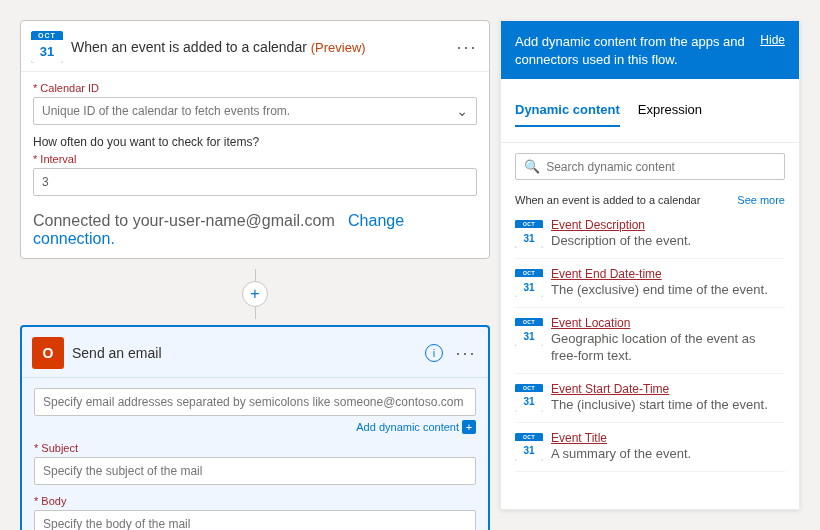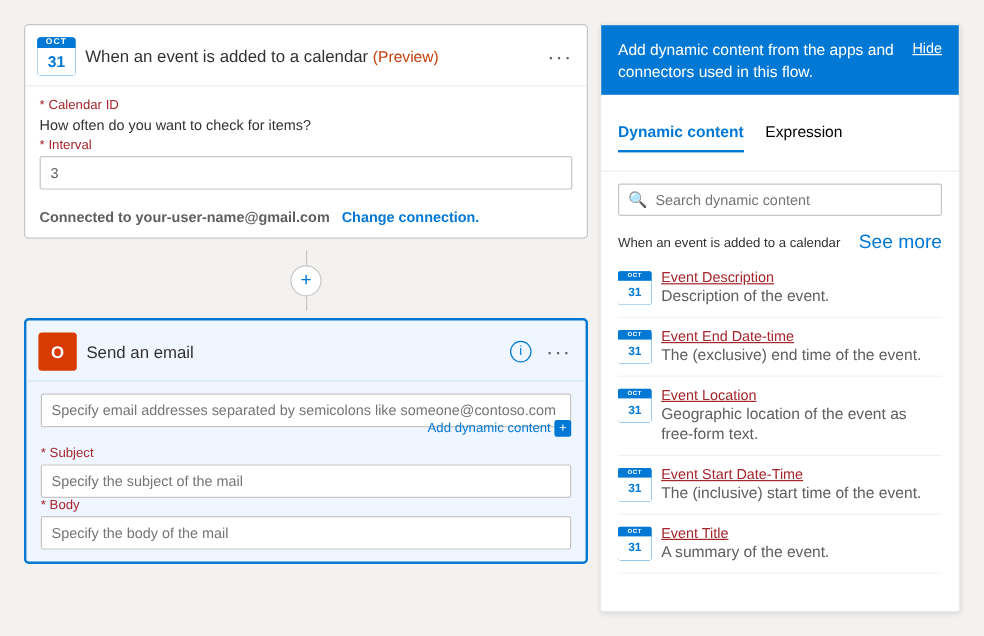--- a/index.html
+++ b/index.html
@@ -142,23 +142,22 @@
     }
     .two-col {
       display: flex;
       gap: 10px;
       margin-bottom: 6px;
     }
     .two-col .col {
       flex: 1;
     }
     .connection-info {
-      font-size: 12px;
-      color: #605e5c;
-      font-weight: bold;
+      font-size: 16px;
+      color: #605e5c;
     }
     .connection-info a {
       color: #0078d4;
       text-decoration: none;
       cursor: pointer;
     }
     
     .add-btn-row {
       display: flex;
       justify-content: center;
@@ -218,21 +217,21 @@
       cursor: pointer;
       margin-right: 4px;
     }
     .input-field {
       border: 1px solid #c8c6c4;
       border-radius: 2px;
       background: white;
       padding: 6px 8px;
       font-size: 12px;
       color: #a19f9d;
-      margin-bottom: 0;
+      margin-bottom: 10px;
       width: 100%;
     }
     .dynamic-row {
       display: flex;
       justify-content: flex-end;
       align-items: center;
       margin-top: -6px;
       margin-bottom: 8px;
     }
     .add-dynamic {
@@ -328,21 +327,21 @@
       display: flex;
       justify-content: space-between;
       align-items: center;
       padding: 4px 14px 4px 14px;
       font-size: 11px;
       color: #323130;
     }
     .see-more {
       color: #0078d4;
       cursor: pointer;
-      font-size: 16px;
+      font-size: 11px;
     }
     .dynamic-items {
       flex: 1;
       overflow-y: auto;
       padding: 0 14px;
     }
     .dynamic-item {
       display: flex;
       align-items: flex-start;
       gap: 8px;
@@ -411,20 +410,24 @@
           <div class="cal-bottom">31</div>
         </div>
         <div class="card-title">
           <span>When an event is added to a calendar</span>
           <span class="preview">(Preview)</span>
         </div>
         <div class="card-more">···</div>
       </div>
       <div class="card-body">
         <div class="field-label">Calendar ID</div>
+        <div class="input-row">
+          <input type="text" placeholder="Unique ID of the calendar to fetch events from." style="">
+          <button class="chevron-btn">⌄</button>
+        </div>
         <div class="field-label-plain">How often do you want to check for items?</div>
         <div class="two-col">
           <div class="col">
             <div class="field-label">Interval</div>
             <div class="input-row">
               <input type="text" value="3" style="">
             </div>
           </div>
         </div>
         <div class="connection-info">

